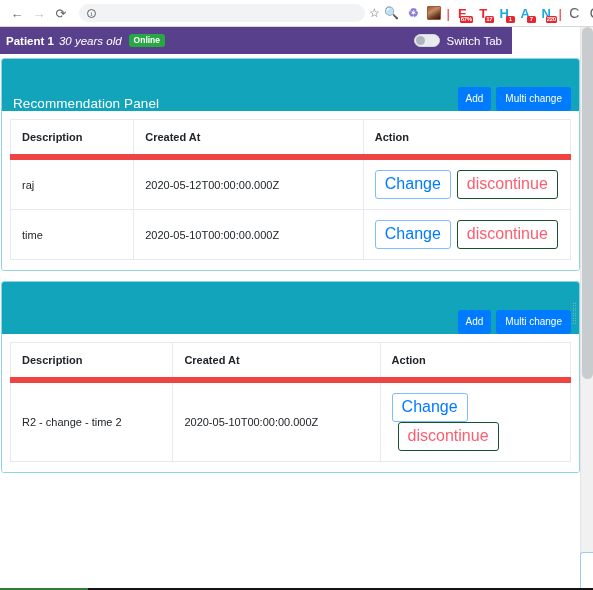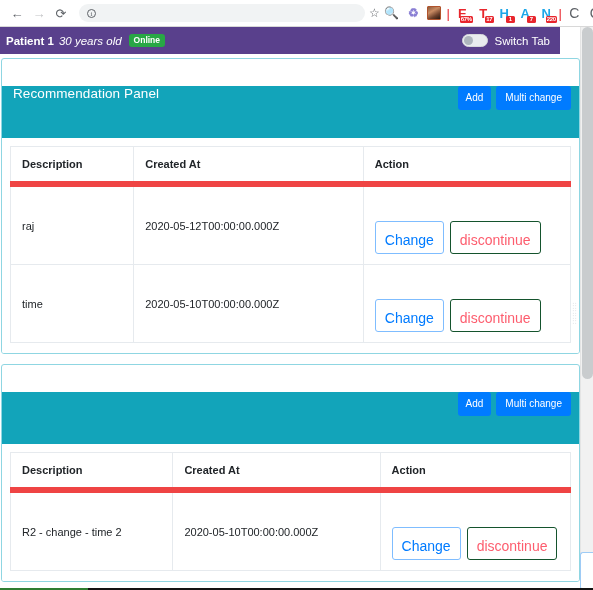--- a/index.html
+++ b/index.html
@@ -122,21 +122,21 @@
   }
 
   
   #patient-bar {
     position: relative;
     height: 27px;
     background: #59408c;
     display: flex; align-items: center;
     padding: 0 10px 0 6px;
     color: #ffffff;
-    width: 560px;
+    width: 512px;
   }
   #patient-name { font-size: 11.5px; font-weight: bold; }
   #patient-age { font-size: 11.5px; margin-left: 5px; font-weight: normal; font-style: italic; }
   #online-badge {
     margin-left: 7px;
     background: #28a745;
     color: #ffffff;
     font-size: 8.5px;
     font-weight: bold;
     padding: 2px 5px 2.5px;
@@ -171,23 +171,22 @@
   .panel-card {
     background: #ffffff;
     border: 1px solid #8fd6e2;
     border-radius: 3px;
     margin: 0;
     overflow: hidden;
   }
   .panel-header {
     background: #12a4ba;
     height: 52px;
-    display: flex; align-items: flex-start;
+    display: flex; align-items: flex-end;
     padding: 0 8px 0 11px;
-    margin-top: 27px;
   }
   .panel-title {
     color: #ffffff;
     font-size: 13.5px;
     letter-spacing: 0.1px;
   }
   .panel-header-actions {
     margin-left: auto;
     display: flex; align-items: center;
     gap: 5px;
@@ -233,28 +232,27 @@
     padding: 10px 0 10px 11px;
     border-bottom: 1px solid #e6eaee;
     border-right: 1px solid #e6eaee;
     vertical-align: middle;
   }
   table.data-table td:last-child { border-right: none; }
   table.data-table tr:last-child td { border-bottom: none; }
 
   .btn-outline {
     display: inline-block;
-    font-size: 14px;
-    padding: 11px 9px 6px;
+    font-size: 16px;
+    padding: 5px 9px 6px;
     border-radius: 3px;
     background: #ffffff;
     line-height: 1;
     cursor: pointer;
     font-family: "Liberation Sans", sans-serif;
-    margin-top: 24px;
   }
   .btn-outline.change {
     color: #007bff;
     border: 1px solid #7fbdff;
   }
   .btn-outline.discontinue {
     color: #fd5d6e;
     border: 1px solid #14532d;
     margin-left: 6px;
   }

